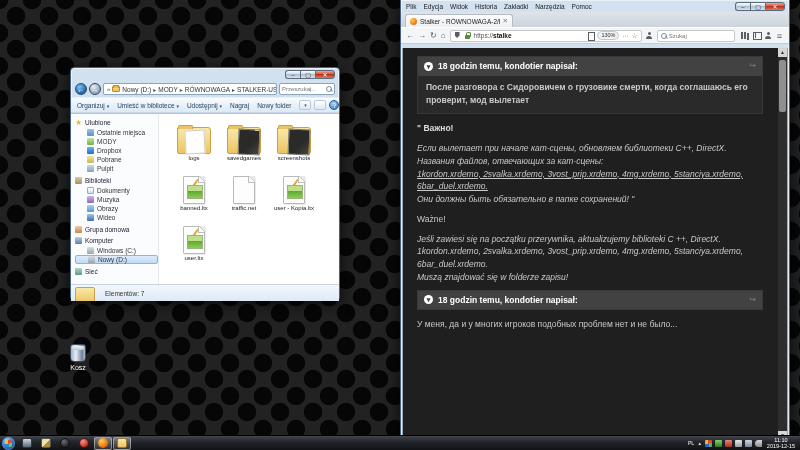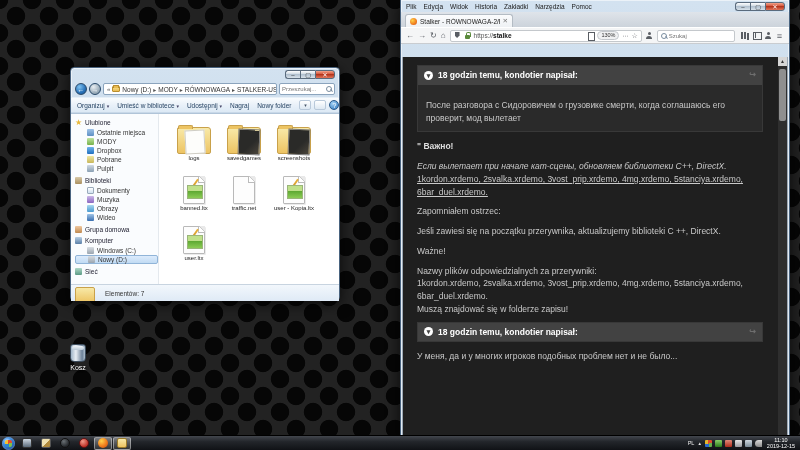--- a/index.html
+++ b/index.html
@@ -146,33 +146,33 @@
   .person:after { content:""; position:absolute; left:0.5px; top:3.5px; width:6px; height:3px; border-radius:3px 3px 0 0; background:#5a5e64; }
   .libi:before { content:""; position:absolute; left:0; top:0; width:2px; height:7px; background:#5a5e64; box-shadow:3px 0 0 #5a5e64, 6px 1px 0 #5a5e64; }
   .panes:before { content:""; position:absolute; left:0; top:0; width:7px; height:6px; border:1px solid #5a5e64; }
   .panes:after { content:""; position:absolute; left:2.5px; top:0; width:1px; height:6px; background:#5a5e64; }
   .ff-search { width:78px; height:12px; background:#fff; border:1px solid #c4c8cc; border-radius:2px;
     display:flex; align-items:center; gap:2px; padding:0 3px; flex:0 0 auto; }
   .ff-right { display:flex; gap:5px; align-items:center; flex:0 0 auto; padding:0 2px; }
 
   .ff-content { position:relative; height:392px; background:#1f1f1f; overflow:hidden;
     padding:2px 24px 0 14px; color:#c9c9c9; font-size:8.5px; line-height:1.5;
-    border-left:1px solid #9aa7b4; border-right:1px solid #9aa7b4; margin:13px 1px; }
+    border-left:1px solid #9aa7b4; border-right:1px solid #9aa7b4; margin:4px 1px; }
   .pp { margin:7px 0; }
   .pp.it { font-style:italic; }
   .pp.bold { font-weight:bold; color:#dedede; }
   .pp.links { text-decoration:underline; }
-  .tight { margin:0; }
+  .tight { margin:0;font-style:italic; }
   .quote { margin:6px 0 8px; background:#2a2a2a; border:1px solid #383838; }
   .q-head { background:#424242; color:#fff; font-weight:bold; font-size:8.5px;
     padding:3px 6px; display:flex; align-items:center; gap:5px; }
   .q-chev { width:9px; height:9px; border-radius:50%; background:#fff; color:#424242;
     font-size:7px; line-height:9px; text-align:center; flex:0 0 auto; }
   .q-arrow { margin-left:auto; color:#6e6e6e; font-size:8px; }
-  .q-body { padding:14px 8px 7px; }
+  .q-body { padding:5px 8px 7px;font-weight:bold; }
   .smiley { display:inline-block; width:9px; height:9px; border-radius:50%;
     background:radial-gradient(circle at 35% 30%, #ffe88a, #f5c12e); color:#7a5200;
     font-size:8px; line-height:9px; text-align:center; vertical-align:-1px; }
 
   .pg-scroll { position:absolute; right:0; top:0; bottom:0; width:9px; background:#2e2e2e; }
   .pg-scroll .arr { position:absolute; left:0; width:9px; height:9px; background:#d6d6d6; color:#333;
     font-size:5px; line-height:9px; text-align:center; }
   .pg-scroll .arr.dn { bottom:0; }
   .pg-thumb { position:absolute; left:1px; top:12px; width:7px; height:52px; background:#8f8f8f; border-radius:2px; }
 
@@ -444,25 +444,25 @@
         <div class="q-head">
           <span class="q-chev">▾</span>
           <span>18 godzin temu, kondotier napisał:</span>
           <span class="q-arrow">↪</span>
         </div>
         <div class="q-body">После разговора с Сидоровичем о грузовике смерти, когда соглашаюсь его проверит, мод вылетает</div>
       </div>
 
       <div class="pp bold">" Важно!</div>
       <div class="pp it tight">Если вылетает при начале кат-сцены, обновляем библиотеки C++, DirectX.</div>
+      <div class="pp it tight">Названия файлов, отвечающих за кат-сцены:</div>
       <div class="pp links tight">1kordon.xrdemo, 2svalka.xrdemo, 3vost_prip.xrdemo, 4mg.xrdemo, 5stanciya.xrdemo, 6bar_duel.xrdemo.</div>
-      <div class="pp">Zapomniałem ostrzec:</div>
+      <div class="pp it tight">Они должны быть обязательно  в папке сохранений! "</div>
+      <div class="pp">Ważne!</div>
       <div class="pp tight">Jeśli zawiesi się na początku przerywnika, aktualizujemy biblioteki C ++, DirectX.</div>
-      <div class="pp">Ważne!</div>
-      <div class="pp tight">Nazwy plików odpowiedzialnych za przerywniki:</div>
       <div class="pp tight">1kordon.xrdemo, 2svalka.xrdemo, 3vost_prip.xrdemo, 4mg.xrdemo, 5stanciya.xrdemo, 6bar_duel.xrdemo.</div>
       <div class="pp tight">Muszą znajdować się w folderze zapisu!</div>
 
       <div class="quote">
         <div class="q-head">
           <span class="q-chev">▾</span>
           <span>18 godzin temu, kondotier napisał:</span>
           <span class="q-arrow">↪</span>
         </div>
       </div>

